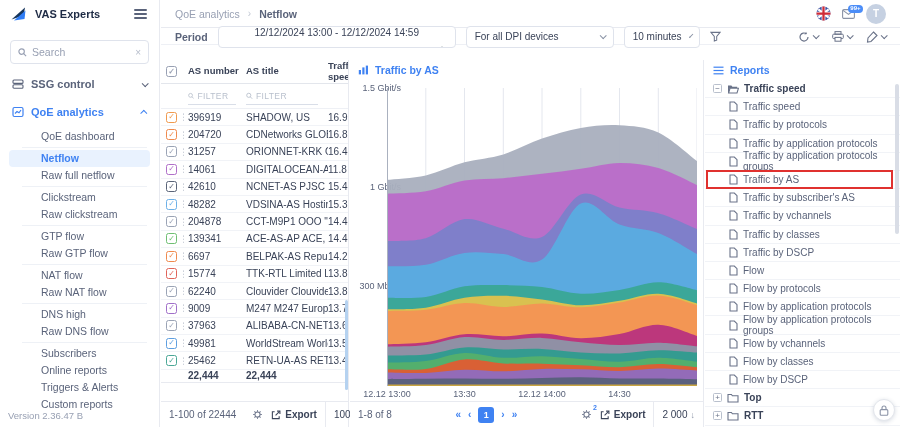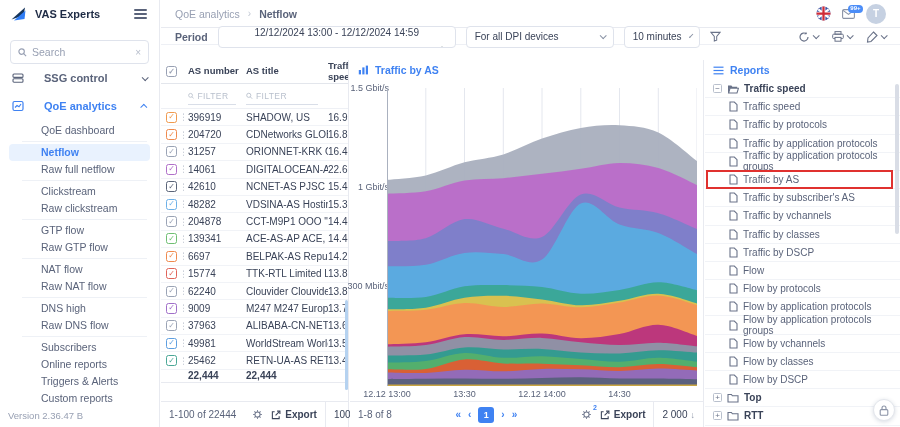--- a/index.html
+++ b/index.html
@@ -10,25 +10,25 @@
   *{box-sizing:border-box;margin:0;padding:0;}
   html,body{width:900px;height:427px;overflow:hidden;}
   body{font-family:"Liberation Sans",sans-serif;background:#fff;color:var(--text);position:relative;}
   svg{display:block;}
   
   #sidebar{position:absolute;left:0;top:0;width:160px;height:427px;border-right:1px solid var(--border);background:#fff;z-index:3;}
   .logo-row{height:28px;display:flex;align-items:center;gap:6px;padding:0 10px;}
   .logo-title{font-size:11px;font-weight:700;color:#1d2a44;flex:1;}
   .burger{display:flex;flex-direction:column;gap:2.5px;cursor:pointer;padding:2px;}
   .burger i{display:block;width:13px;height:1.6px;background:#5a637a;border-radius:1px;}
-  .search-box{margin:12px 10px 0;height:24px;border:1px solid #dfe3ec;border-radius:4px;display:flex;align-items:center;padding:0 7px;gap:5px;}
+  .search-box{margin:12px 10px 6px;height:24px;border:1px solid #dfe3ec;border-radius:4px;display:flex;align-items:center;padding:0 7px;gap:5px;}
   .search-box input{border:0;outline:0;flex:1;font-size:10.5px;color:var(--text);font-family:inherit;min-width:0;}
   .search-box input::placeholder{color:var(--muted);}
   .search-x{color:#b6bdcb;font-size:10px;cursor:pointer;}
-  .nav-group{height:28px;display:flex;align-items:center;gap:20px;padding:0 12px;font-size:11px;font-weight:700;color:var(--mid);cursor:pointer;}
+  .nav-group{height:28px;display:flex;align-items:center;gap:7px;padding:0 12px;font-size:11px;font-weight:700;color:var(--mid);cursor:pointer;}
   .nav-group.blue{color:var(--blue);}
   .nav-group .g-label{flex:1;}
   .chev{width:5px;height:5px;border-right:1.5px solid currentColor;border-bottom:1.5px solid currentColor;display:inline-block;}
   .chev.down{transform:rotate(45deg) translateY(-1px);}
   .chev.up{transform:rotate(-135deg) translateY(-1px);}
   #nav-sub{margin-top:2px;}
   .sub-item{height:17px;line-height:17px;font-size:10.5px;color:var(--mid);padding-left:32px;margin:0 9px;border-radius:4px;cursor:pointer;white-space:nowrap;overflow:hidden;}
   .sub-item.active{background:#e9f2fe;color:var(--blue);font-weight:700;}
   .sub-divider{border-top:1px solid #eef1f6;margin:2px 12px 2px 22px;}
   .version{position:absolute;left:8px;bottom:6px;font-size:9.5px;color:var(--muted);}
@@ -74,21 +74,21 @@
   .pfooter{position:absolute;left:0;right:0;bottom:0;height:26px;border-top:1px solid var(--border);display:flex;align-items:center;font-size:10px;color:var(--mid);padding:0 8px;gap:8px;background:#fff;}
   .pf-range{white-space:nowrap;}
   .pf-spacer{flex:1;}
   .export{display:flex;align-items:center;gap:4px;font-weight:700;color:var(--text);cursor:pointer;white-space:nowrap;}
   .psize{display:flex;align-items:center;gap:3px;border-left:1px solid var(--border);padding-left:8px;height:100%;cursor:pointer;color:var(--text);white-space:nowrap;}
   .arrow-dn{font-size:9px;color:#8a93a6;}
   .gear-wrap{position:relative;cursor:pointer;display:flex;}
   .gear-badge{position:absolute;top:-5px;right:-5px;color:var(--blue);font-size:7px;font-weight:700;}
   .vscroll{position:absolute;border-radius:2px;}
   
-  .y-label{position:absolute;font-size:9px;color:var(--mid);right:314px;text-align:right;width:48px;}
+  .y-label{position:absolute;font-size:9px;color:var(--mid);right:302px;text-align:right;width:48px;}
   .x-label{position:absolute;top:329px;font-size:9px;color:var(--mid);transform:translateX(-50%);white-space:nowrap;}
   .pager{display:flex;align-items:center;gap:7px;color:var(--blue);font-weight:700;font-size:10px;}
   .pg-btn{cursor:pointer;}
   .pg-current{width:16px;height:16px;background:var(--blue);color:#fff;border-radius:3px;display:flex;align-items:center;justify-content:center;font-size:9px;cursor:pointer;}
   
   .tree-row{height:18.2px;display:flex;align-items:center;gap:5px;padding:0 8px;border-bottom:1px solid var(--row-border);font-size:10px;color:var(--mid);cursor:pointer;position:relative;}
   .tree-row.lvl1{padding-left:24px;}
   .tree-row.lvl0 .tree-label{color:var(--text);font-weight:600;}
   .expander{width:9px;height:9px;border:1px solid #b9c0cd;border-radius:1.5px;font-size:8px;line-height:7px;color:#6a7389;display:flex;align-items:center;justify-content:center;flex:none;cursor:pointer;}
   .tree-row.hl::after{content:"";position:absolute;left:1px;right:7px;top:-1px;bottom:-1px;border:2px solid var(--red);pointer-events:none;}
@@ -314,21 +314,21 @@
     <span class="c-title">ORIONNET-KRK Orion T</span>
     <span class="c-speed">16.4</span>
   </div>
       <div class="trow tgrid">
     <span class="c-check">
       <span class="cbx" style="border-color: rgb(176, 111, 201); color: rgb(176, 111, 201);">✓</span>
       <span class="dots">⋮</span>
     </span>
     <span class="c-num">14061</span>
     <span class="c-title">DIGITALOCEAN-ASN, U</span>
-    <span class="c-speed">22.6</span>
+    <span class="c-speed">11.8</span>
   </div>
       <div class="trow tgrid">
     <span class="c-check">
       <span class="cbx" style="border-color: rgb(90, 100, 120); color: rgb(90, 100, 120);">✓</span>
       <span class="dots">⋮</span>
     </span>
     <span class="c-num">42610</span>
     <span class="c-title">NCNET-AS PJSC Roste</span>
     <span class="c-speed">15.4</span>
   </div>

